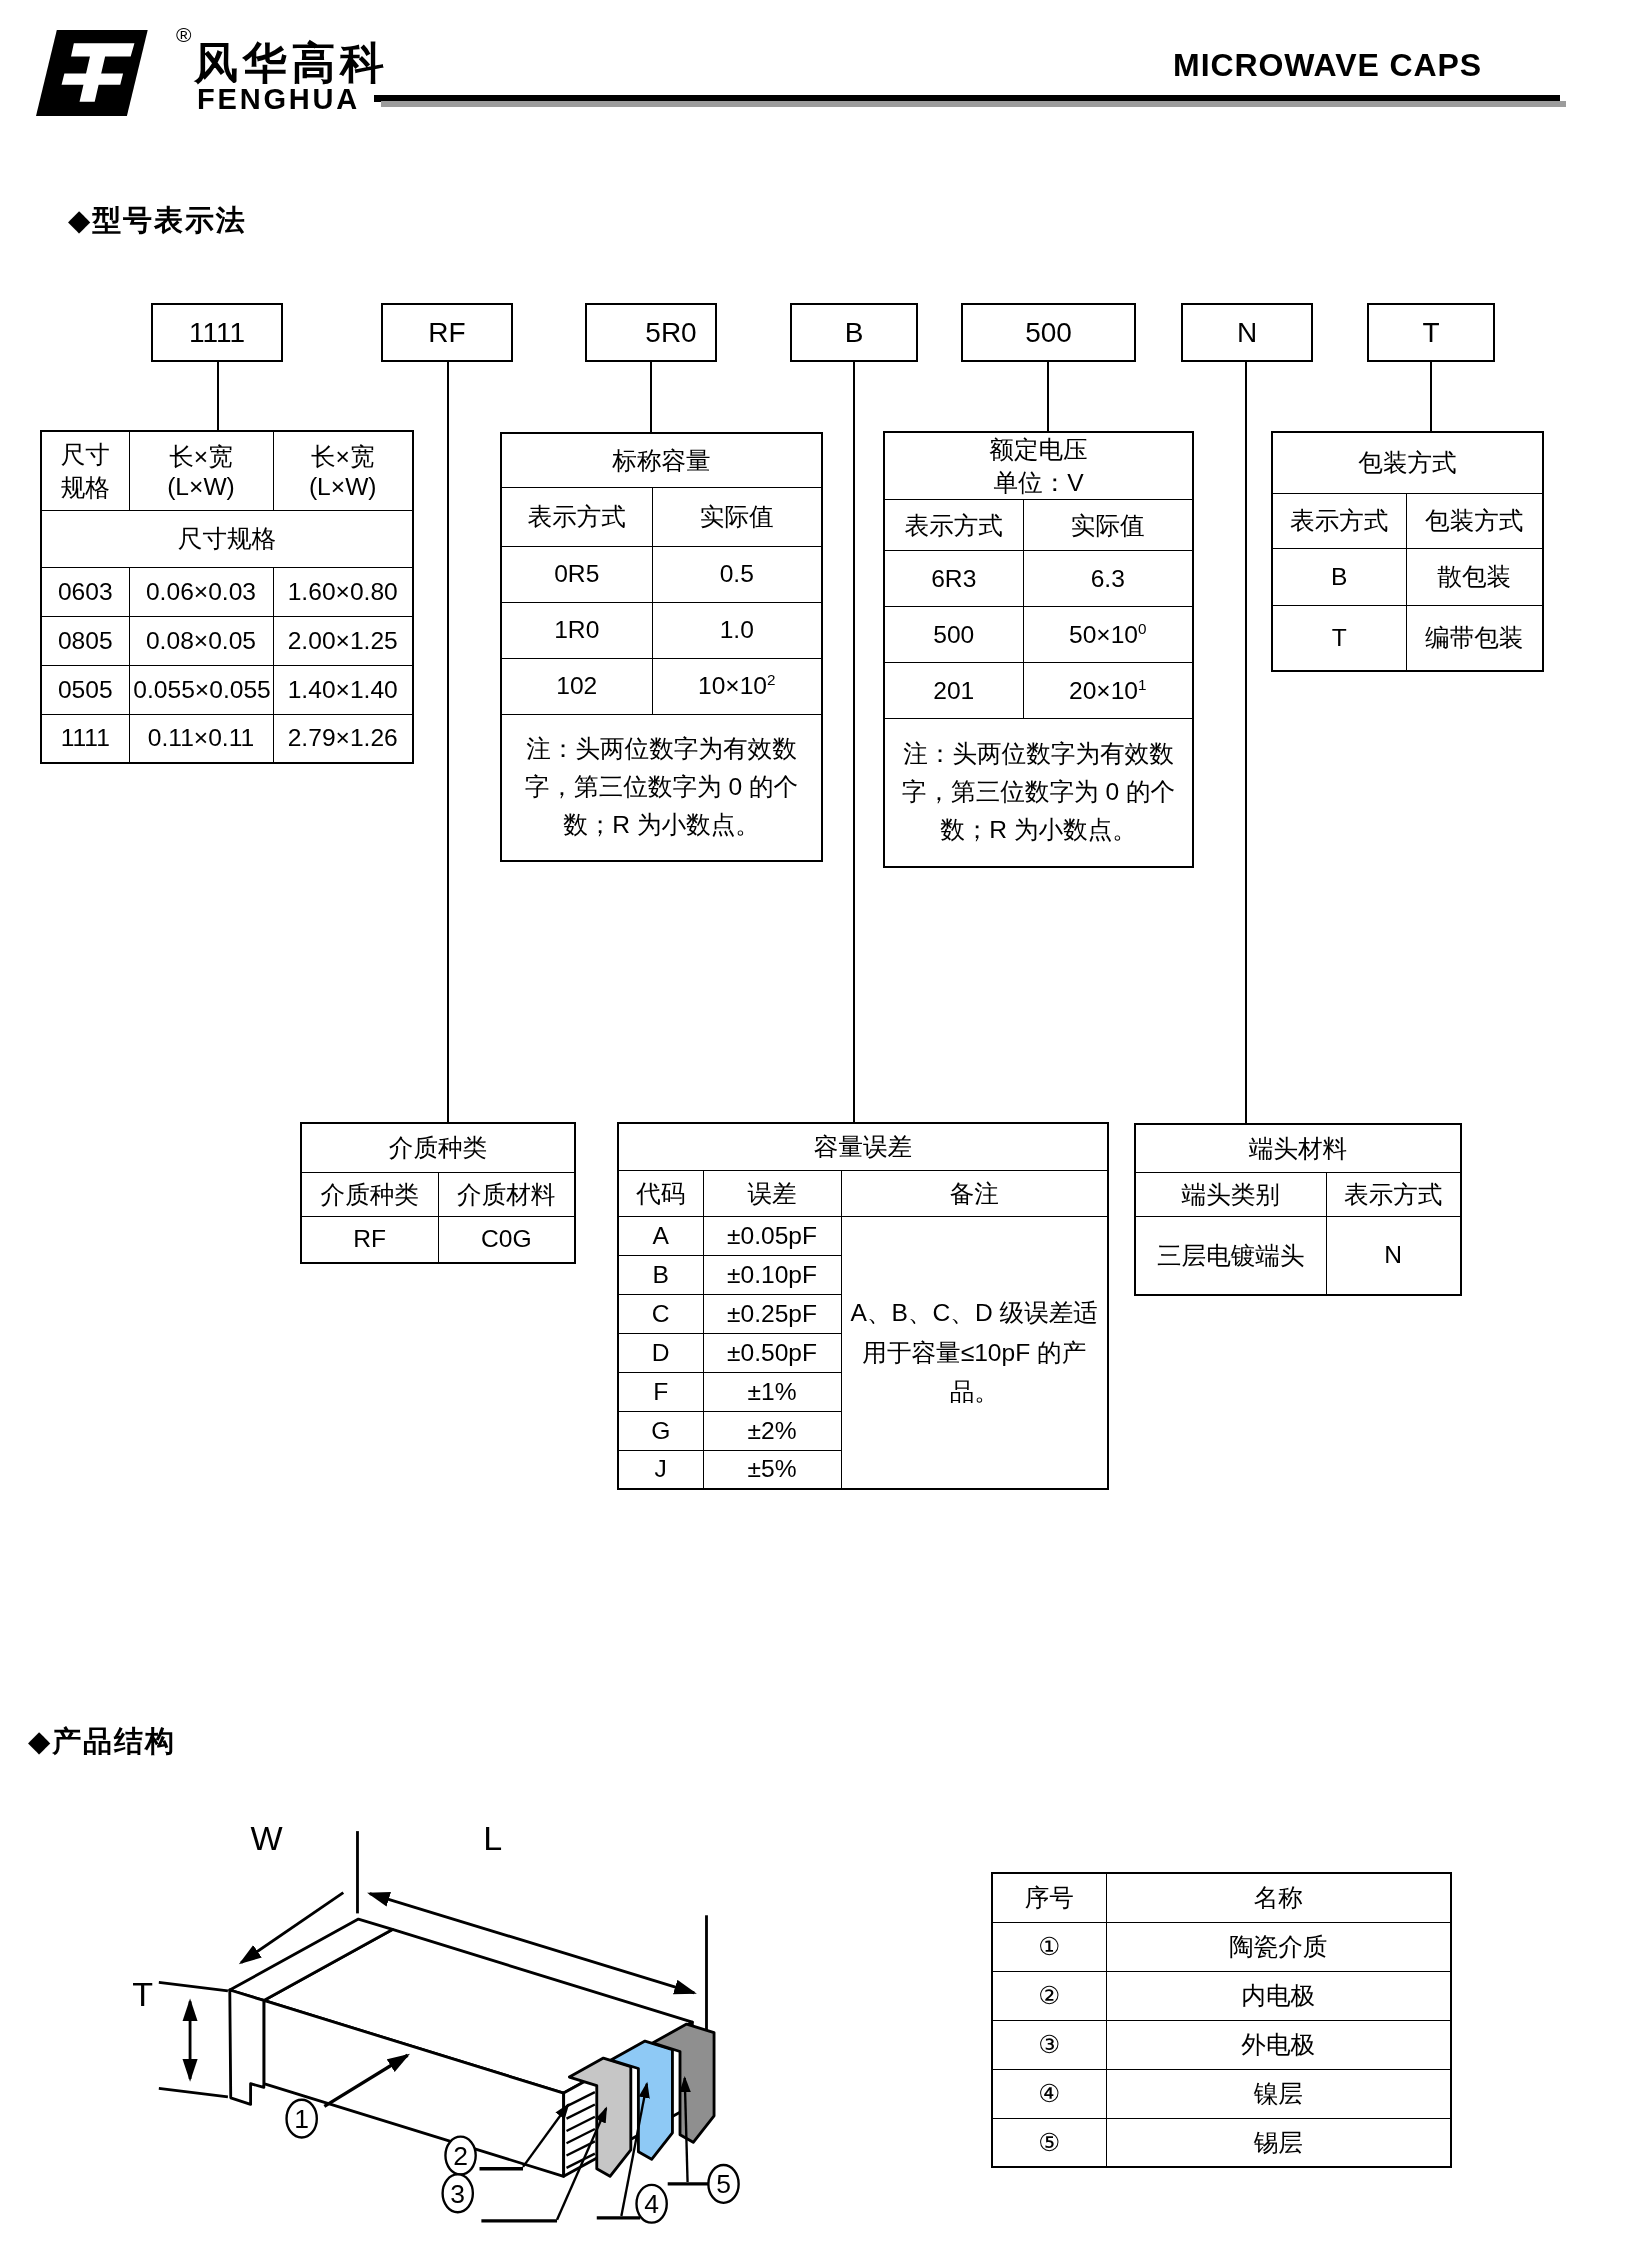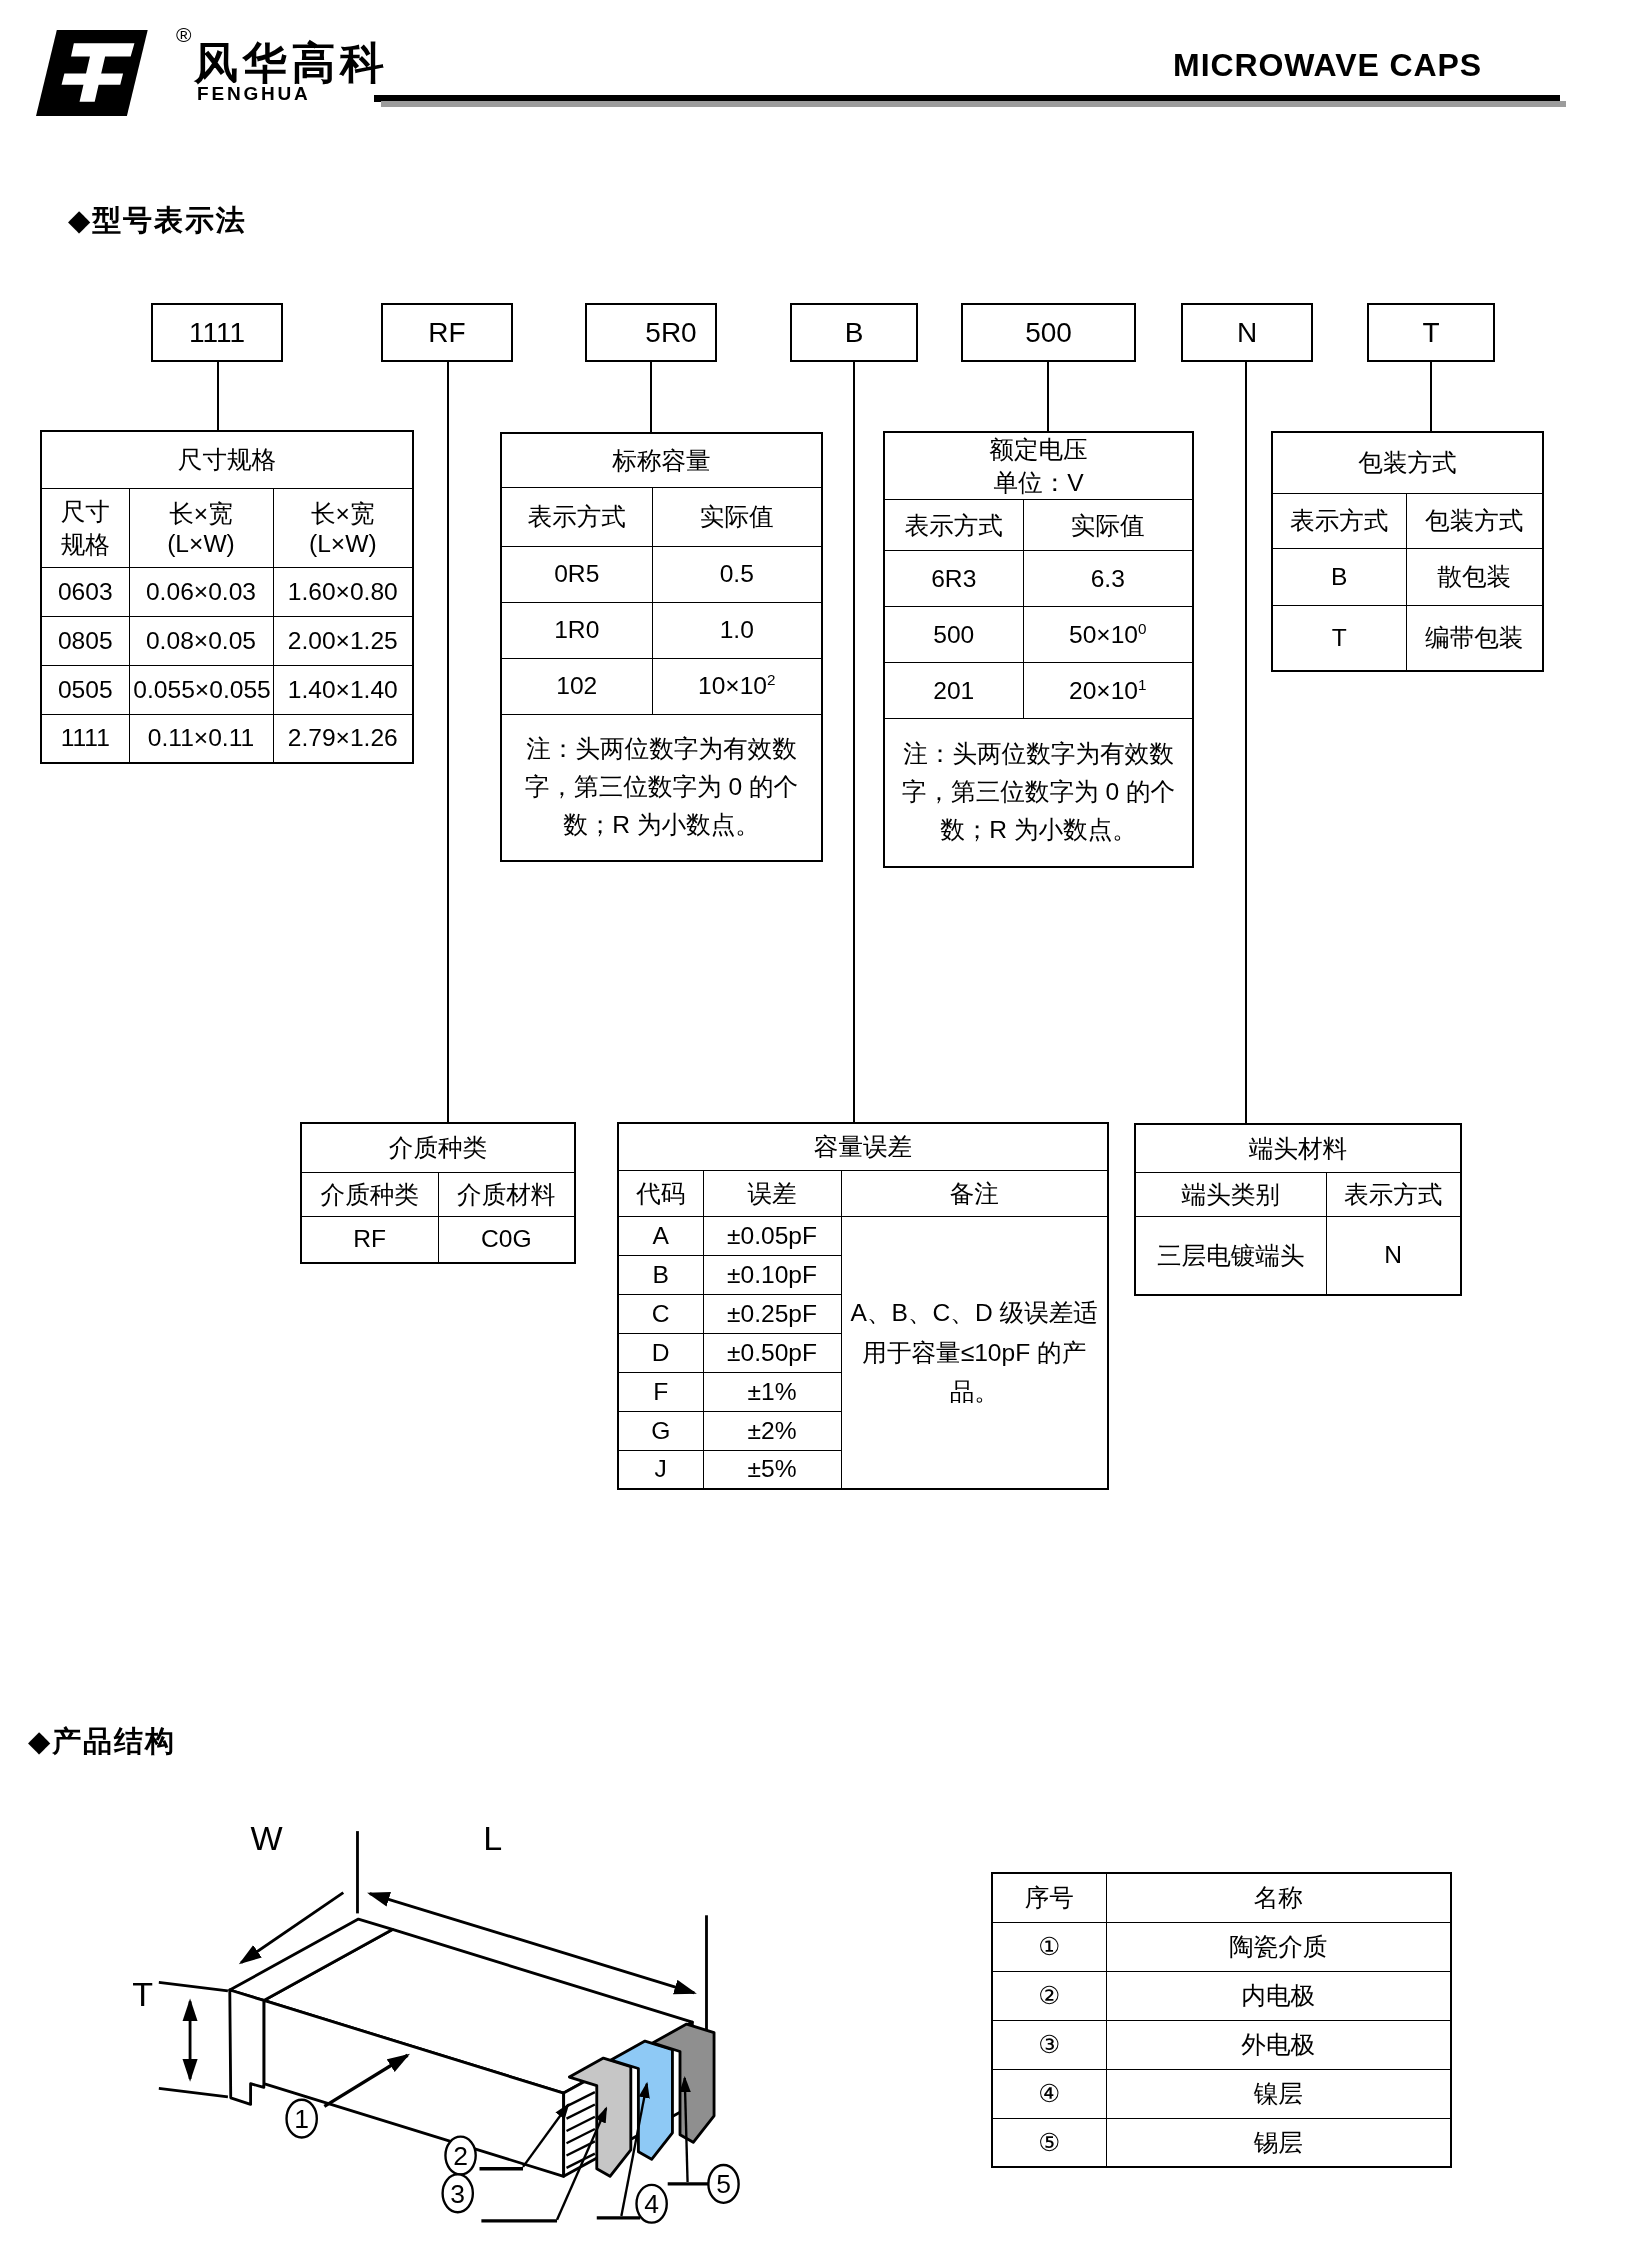--- a/index.html
+++ b/index.html
@@ -1,21 +1,21 @@
 <!DOCTYPE html>
 <html style="font-size:15px"><head>
 <meta charset="utf-8">
 <style>
   html,body{margin:0;padding:0;background:#fff;}
   #page{position:relative;width:1631px;height:2260px;background:#ffffff;
         font-family:"Liberation Sans","DejaVu Sans",sans-serif;color:#000;}
   .abs{position:absolute;}
   
   #brand-cn{left:194px;top:34px;font-size:44px;font-weight:bold;letter-spacing:4.7px;}
-  #brand-en{left:197px;top:83px;font-size:19px;font-weight:bold;letter-spacing:2.8px;}
+  #brand-en{left:197px;top:83px;font-size:29px;font-weight:bold;letter-spacing:2.8px;}
   #reg-mark{left:176px;top:23px;font-size:21px;}
   #page-title{left:1132px;top:47px;width:350px;text-align:right;font-size:32px;font-weight:bold;letter-spacing:0.9px;}
   .rule{position:absolute;height:6.6px;background:#000;}
   .rule.gray{background:#9c9c9c;height:5.7px;}
   
   .section-heading{position:absolute;font-size:29px;font-weight:bold;letter-spacing:1.9px;}
   
   .pbox{position:absolute;top:303px;height:59px;border:2.8px solid #000;box-sizing:border-box;
         display:flex;align-items:center;justify-content:center;font-size:28px;background:#fff;}
   .vline{position:absolute;width:1.9px;background:#000;}
@@ -65,28 +65,28 @@
   <div class="vline" style="left:1245px;top:362px;height:762px;"></div>
   <div class="vline" style="left:1430px;top:362px;height:69px;"></div>
 
   <table class="dt" style="left:40px;top:430px;width:372px;">
     <colgroup>
         <col style="width:88px">
         <col style="width:144px">
         <col style="width:140px">
       </colgroup>
     <tbody>
-        <tr style="height:57px">
-          <td colspan="3">尺寸规格</td>
-        </tr>
-    <tr style="height:79px">
+        <tr style="height:79px">
       <td><span>尺寸</span><br><span>规格</span></td>
       <td><span>长×宽</span><br><span>(L×W)</span></td>
       <td><span>长×宽</span><br><span>(L×W)</span></td>
     </tr>
+    <tr style="height:57px">
+          <td colspan="3">尺寸规格</td>
+        </tr>
     <tr style="height:49px">
           <td>0603</td>
           <td>0.06×0.03</td>
           <td>1.60×0.80</td>
         </tr>
     <tr style="height:49px">
           <td>0805</td>
           <td>0.08×0.05</td>
           <td>2.00×1.25</td>
         </tr>

